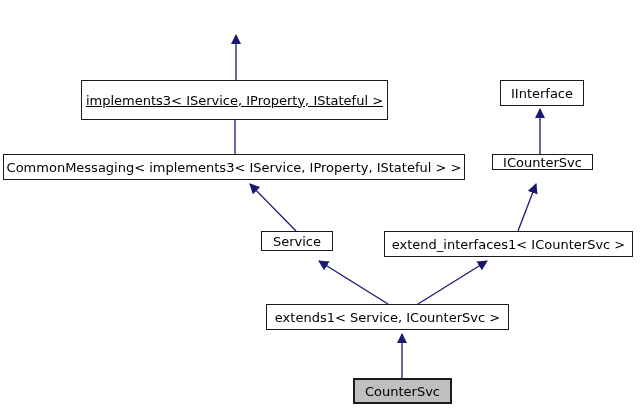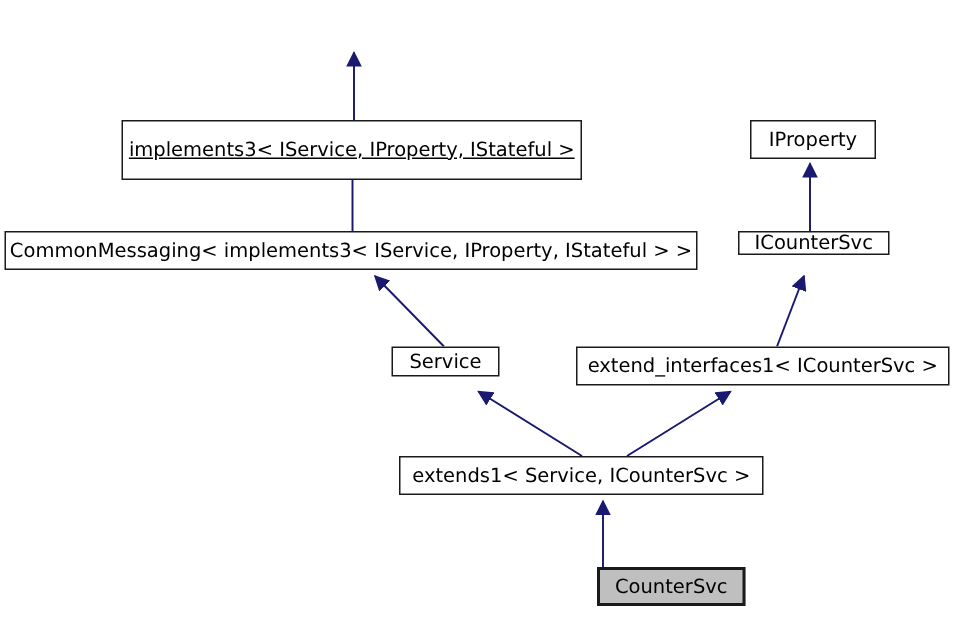--- a/index.html
+++ b/index.html
@@ -64,23 +64,23 @@
     <line x1="402" y1="378" x2="402" y2="334" stroke="#191970" stroke-width="1.3" marker-end="url(#arrowhead)"></line>
   </svg>
 
 
   <div class="node" style="left:81px;  top:80px;  width:307px; height:40px;text-decoration:underline;">implements3&lt; IService, IProperty, IStateful &gt;</div>
 
   <div class="node" style="left:3px;   top:154px; width:462px; height:26px;">CommonMessaging&lt; implements3&lt; IService, IProperty, IStateful &gt; &gt;</div>
 
   <div class="node" style="left:261px; top:231px; width:72px;  height:20px;">Service</div>
 
-  <div class="node" style="left:500px; top:80px;  width:84px;  height:26px;">IProperty</div>
+  <div class="node" style="left:500px; top:80px;  width:84px;  height:26px;">IInterface</div>
 
   <div class="node" style="left:492px; top:154px; width:101px; height:16px;">ICounterSvc</div>
 
   <div class="node" style="left:384px; top:231px; width:249px; height:26px;">extend_interfaces1&lt; ICounterSvc &gt;</div>
 
   <div class="node" style="left:266px; top:304px; width:243px; height:26px;">extends1&lt; Service, ICounterSvc &gt;</div>
 
-  <div class="node current" style="left:353px; top:378px; width:99px; height:26px;margin-left:45px;">CounterSvc</div>
+  <div class="node current" style="left:353px; top:378px; width:99px; height:26px;">CounterSvc</div>
 
 </div>
 
 </body></html>

